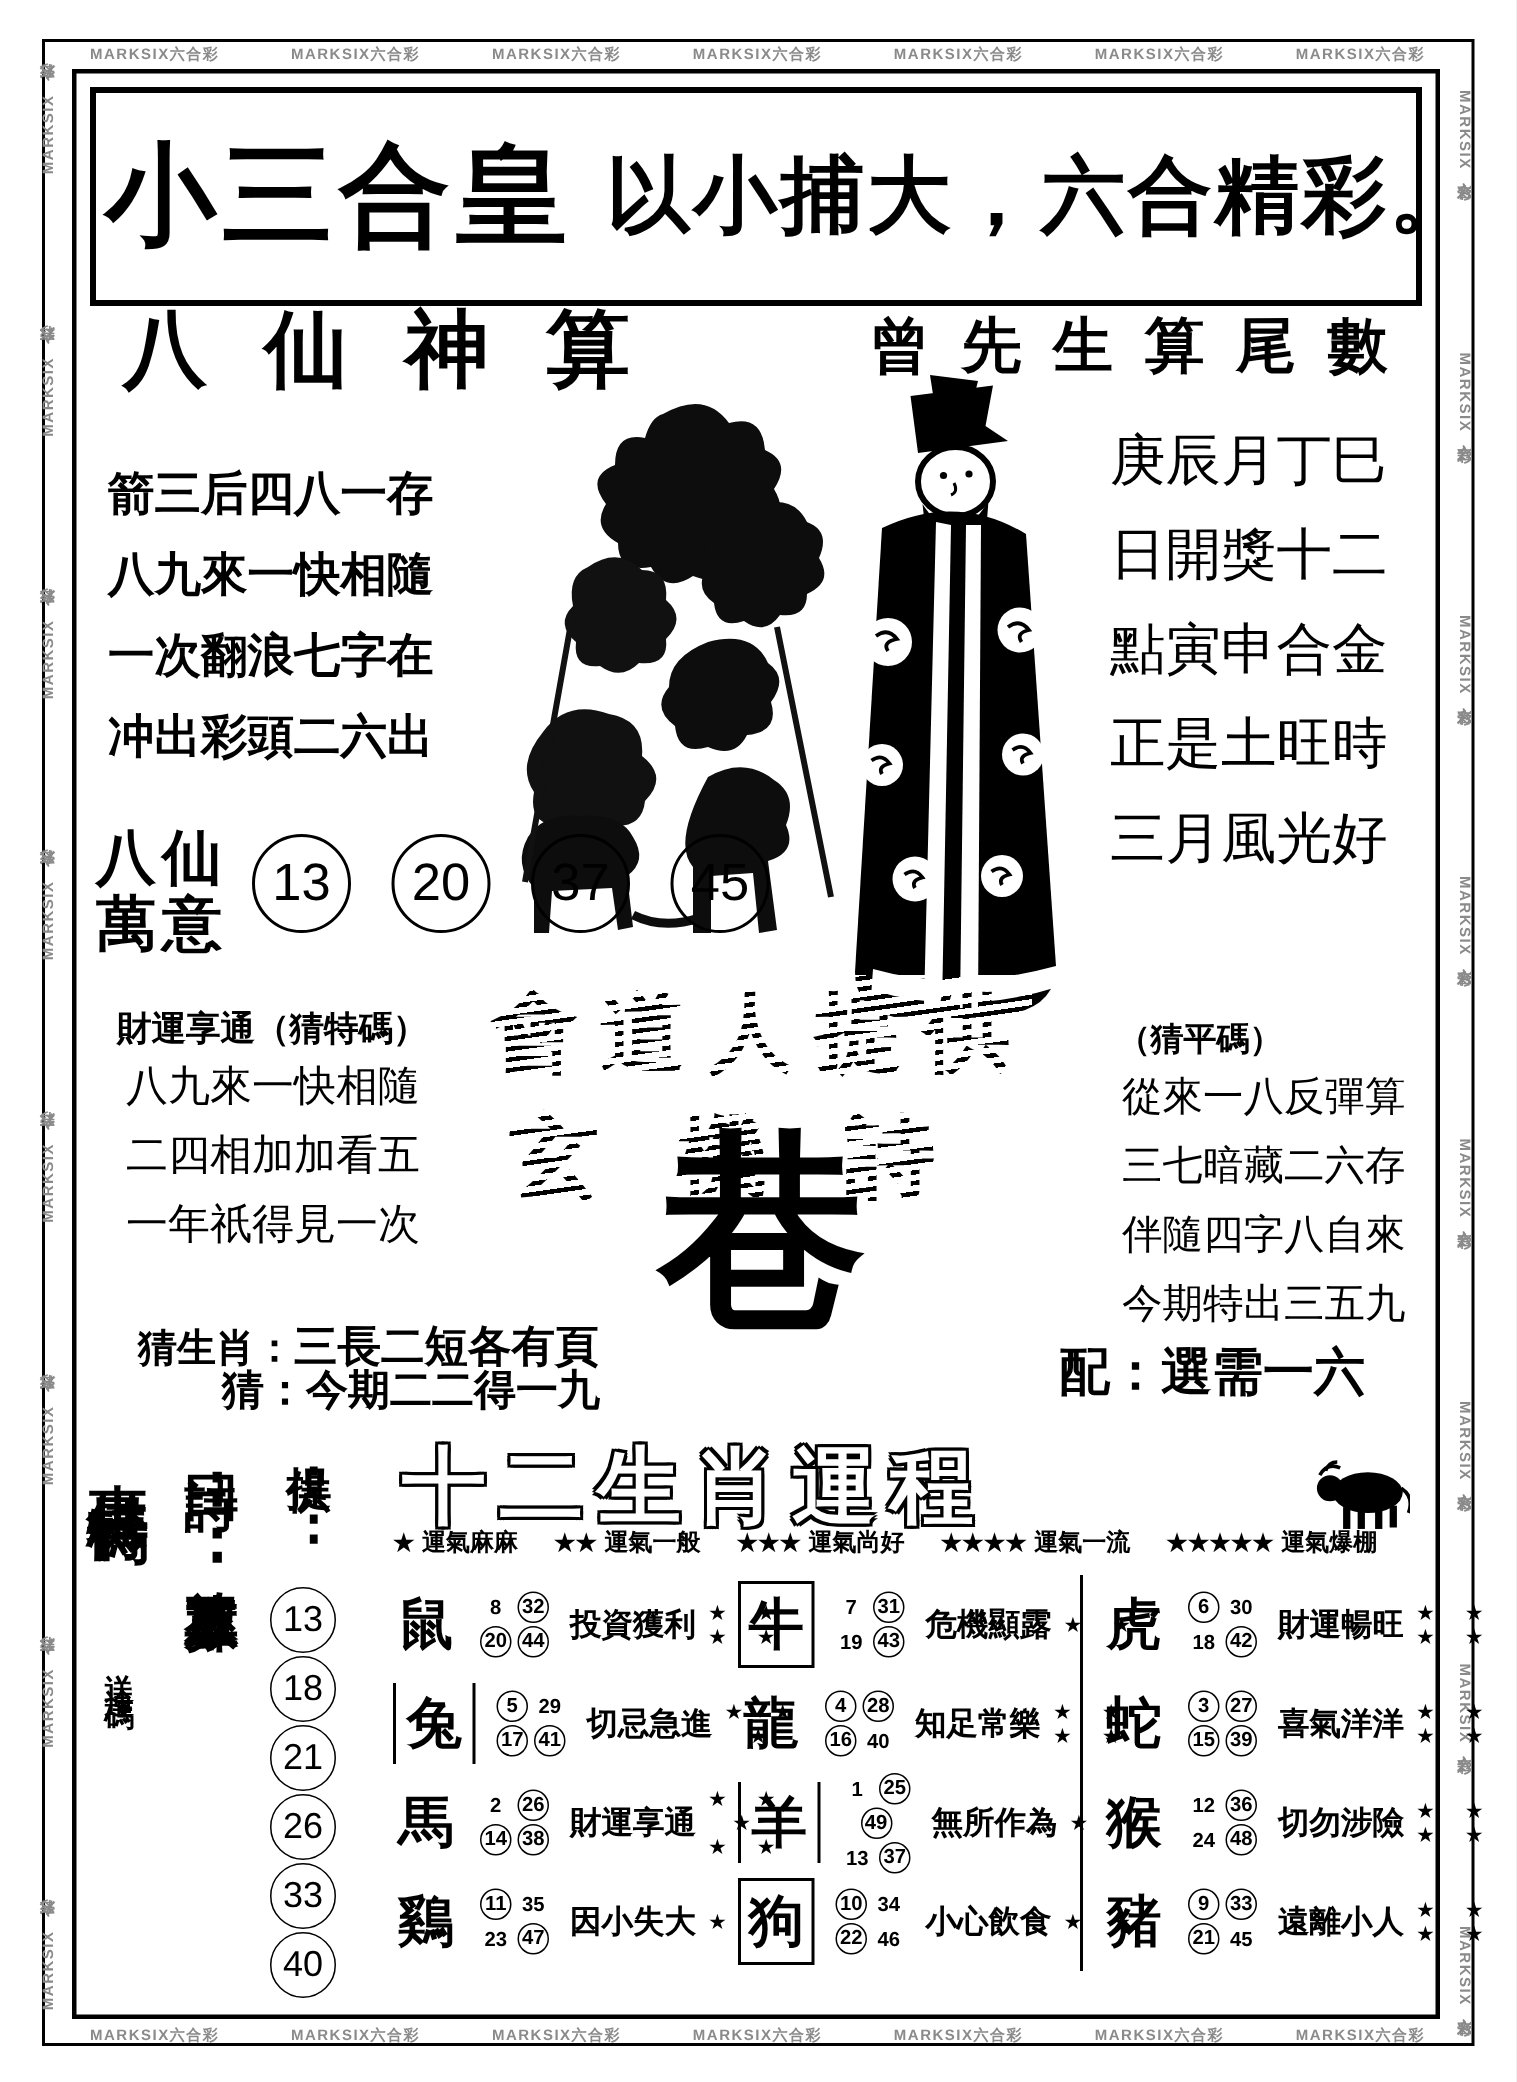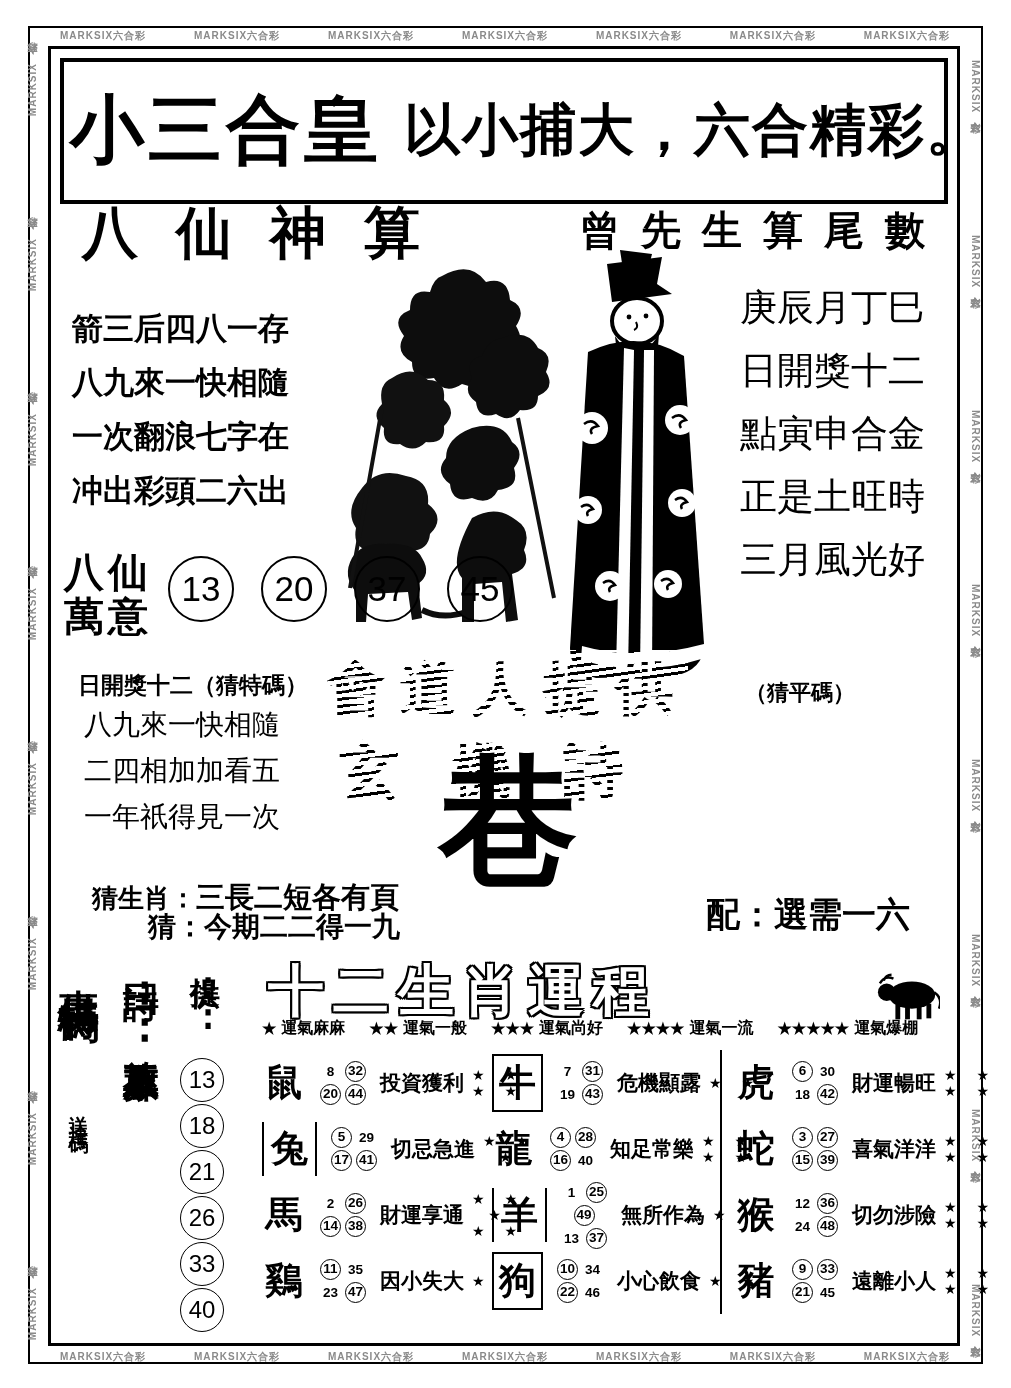--- a/index.html
+++ b/index.html
@@ -211,40 +211,46 @@
     <div>八仙</div>
     <div>萬意</div>
   </div>
   <div class="abs big-circles">
     <div class="big-circle">13</div>
     <div class="big-circle">20</div>
     <div class="big-circle">37</div>
     <div class="big-circle">45</div>
   </div>
 
-  <div class="abs special-head">日開獎十二（猜特碼）</div>
+  <div class="abs special-head">財運享通（猜特碼）</div>
   <div class="abs special-poem">
     <div>八九來一快相隨</div>
     <div>二四相加加看五</div>
     <div>一年祇得見一次</div>
   </div>
   <div class="abs guess-line1">
     <span>猜生肖：</span><span style="font-size:29px">三長二短各有頁</span>
   </div>
   <div class="abs guess-line2">
     <span>猜：</span><span>今期二二得一九</span>
   </div>
 
   <div class="abs mystic">
     <div class="distort"><div class="mystic-l1">會道人提供</div>
     <div class="mystic-l2">玄機詩</div></div>
   </div>
   <div class="abs big-char">巷</div>
 
   <div class="abs ping-head">（猜平碼）</div>
+  <div class="abs ping-poem">
+    <div>從來一八反彈算</div>
+    <div>三七暗藏二六存</div>
+    <div>伴隨四字八自來</div>
+    <div>今期特出三五九</div>
+  </div>
   <div class="abs pei-line">配：選需一六</div>
 
   <div class="abs zhuan vtext">專供特碼</div>
   <div class="abs songlian vtext">送連碼</div>
   <div class="abs shiyue vtext">詩曰∶∶放弃八來不放五</div>
   <div class="abs tigong vtext">提供∶∶</div>
   <div class="abs small-circles">
     <div class="small-circle">13</div>
     <div class="small-circle">18</div>
     <div class="small-circle">21</div>

